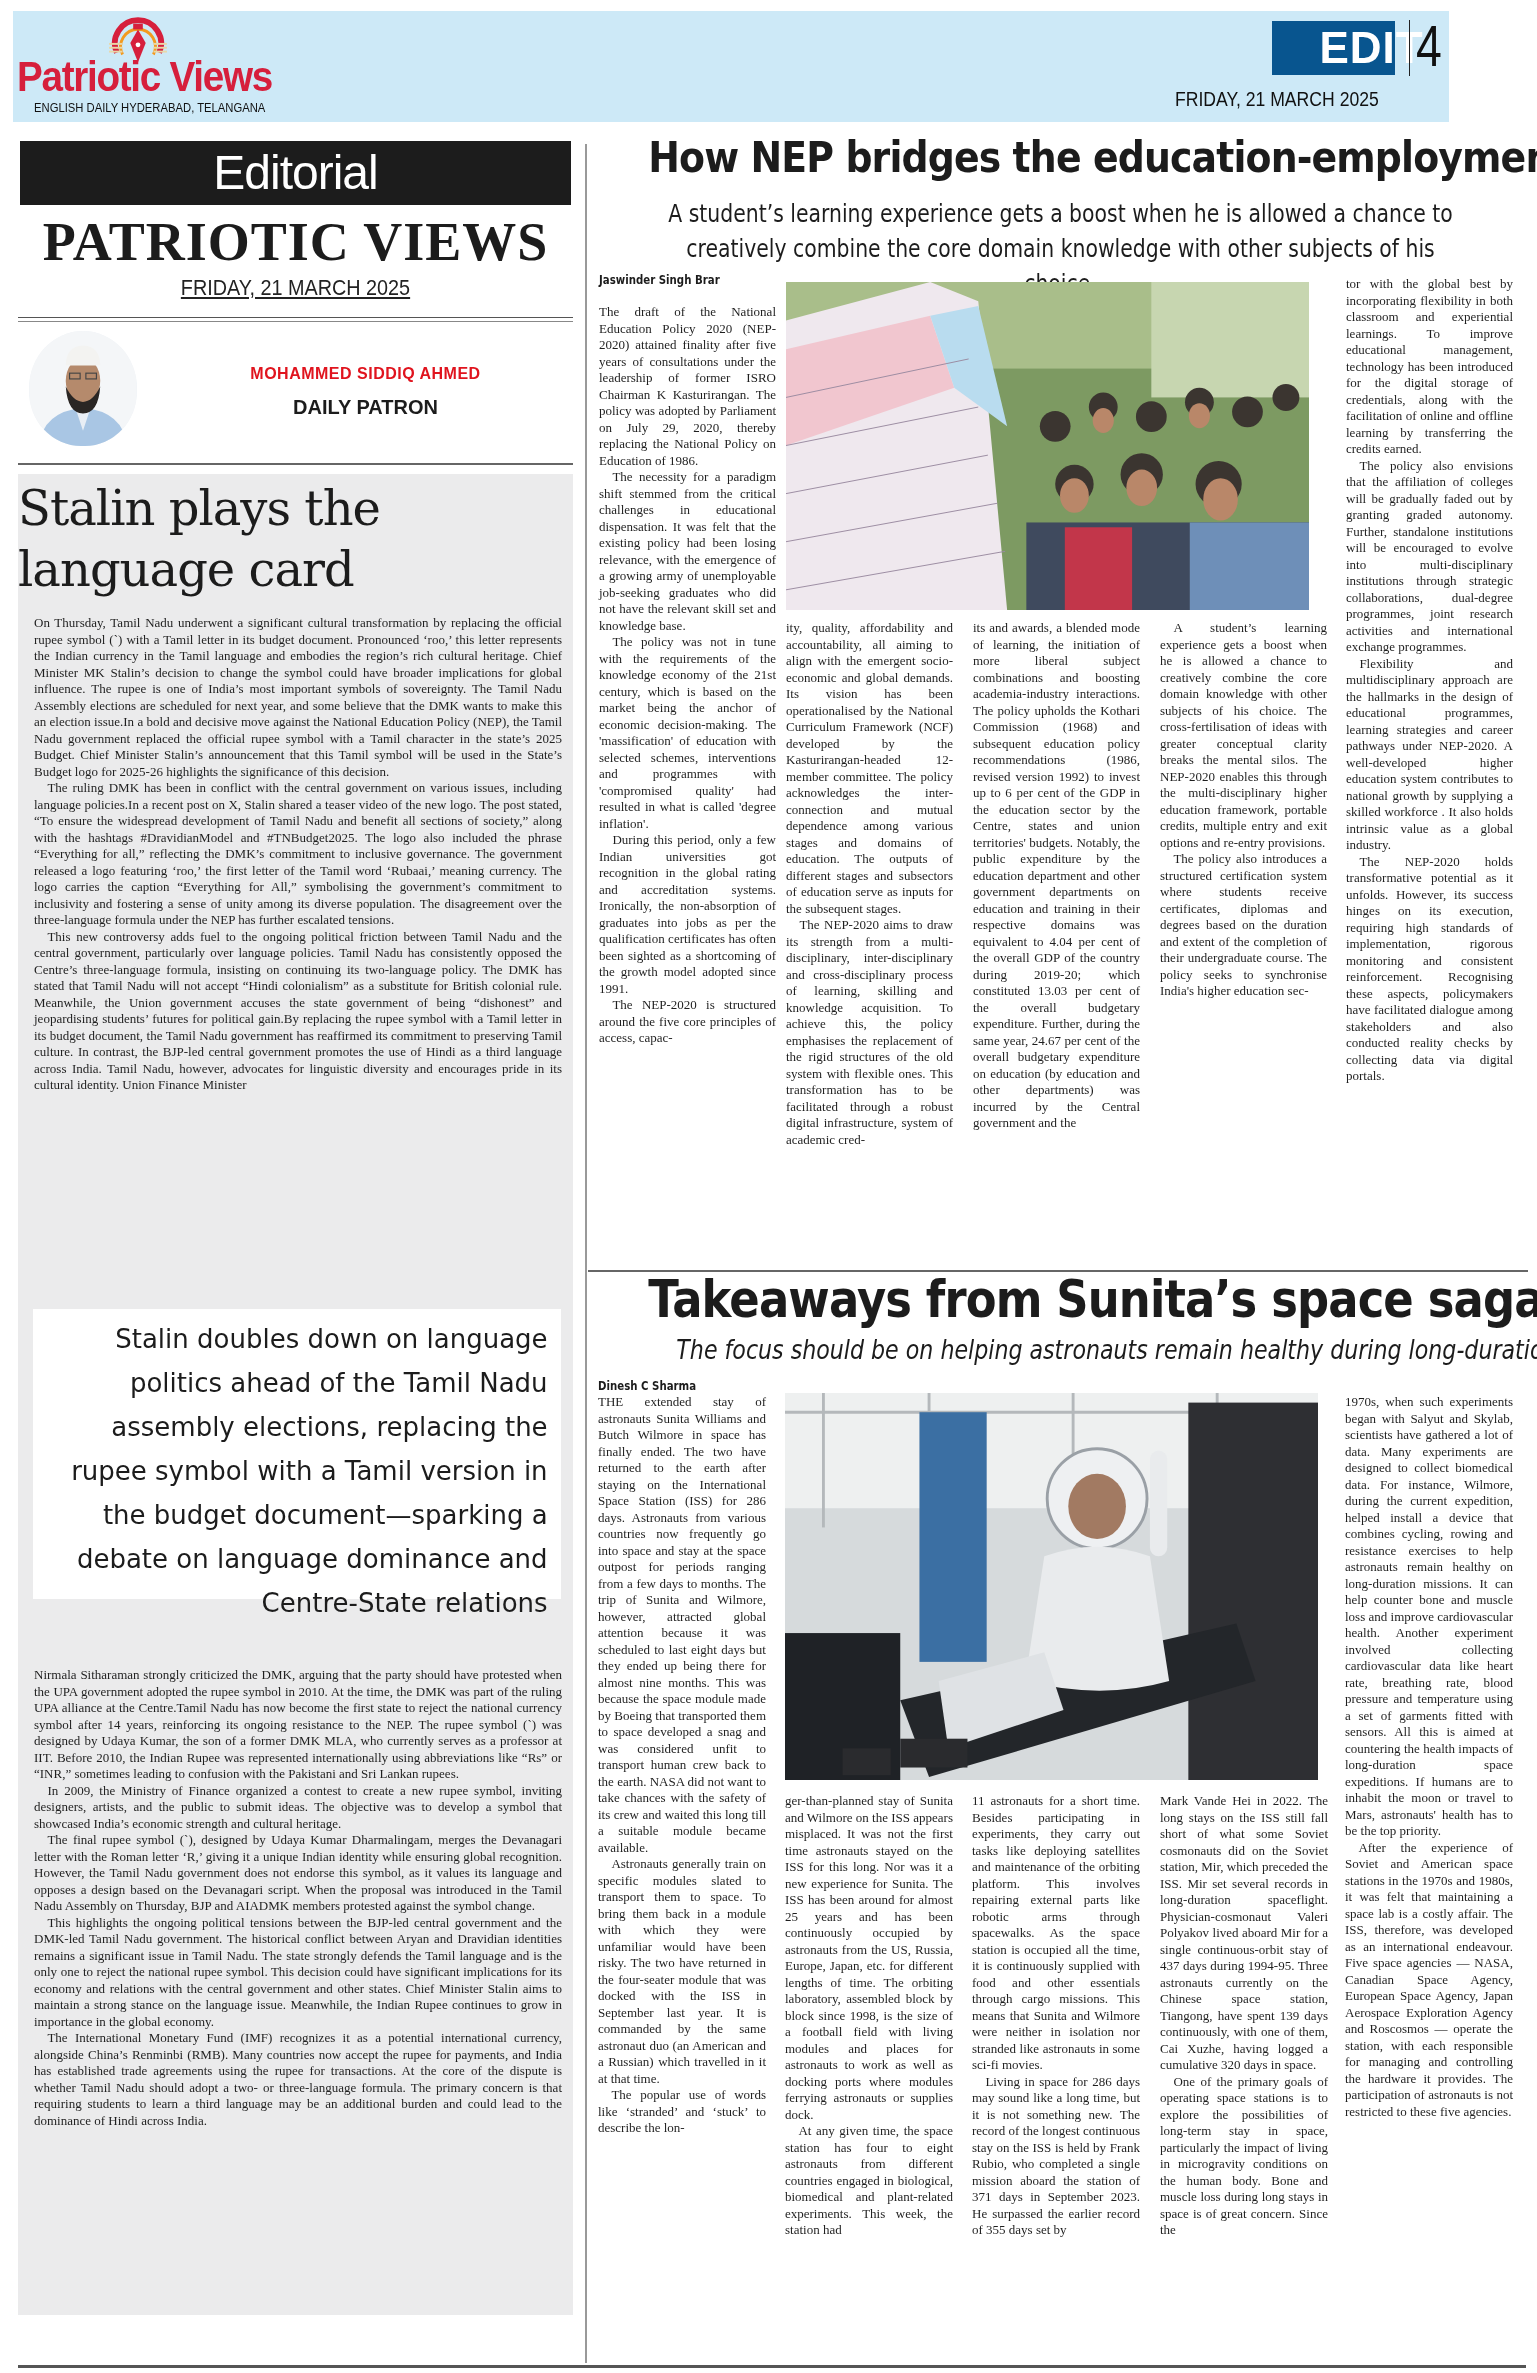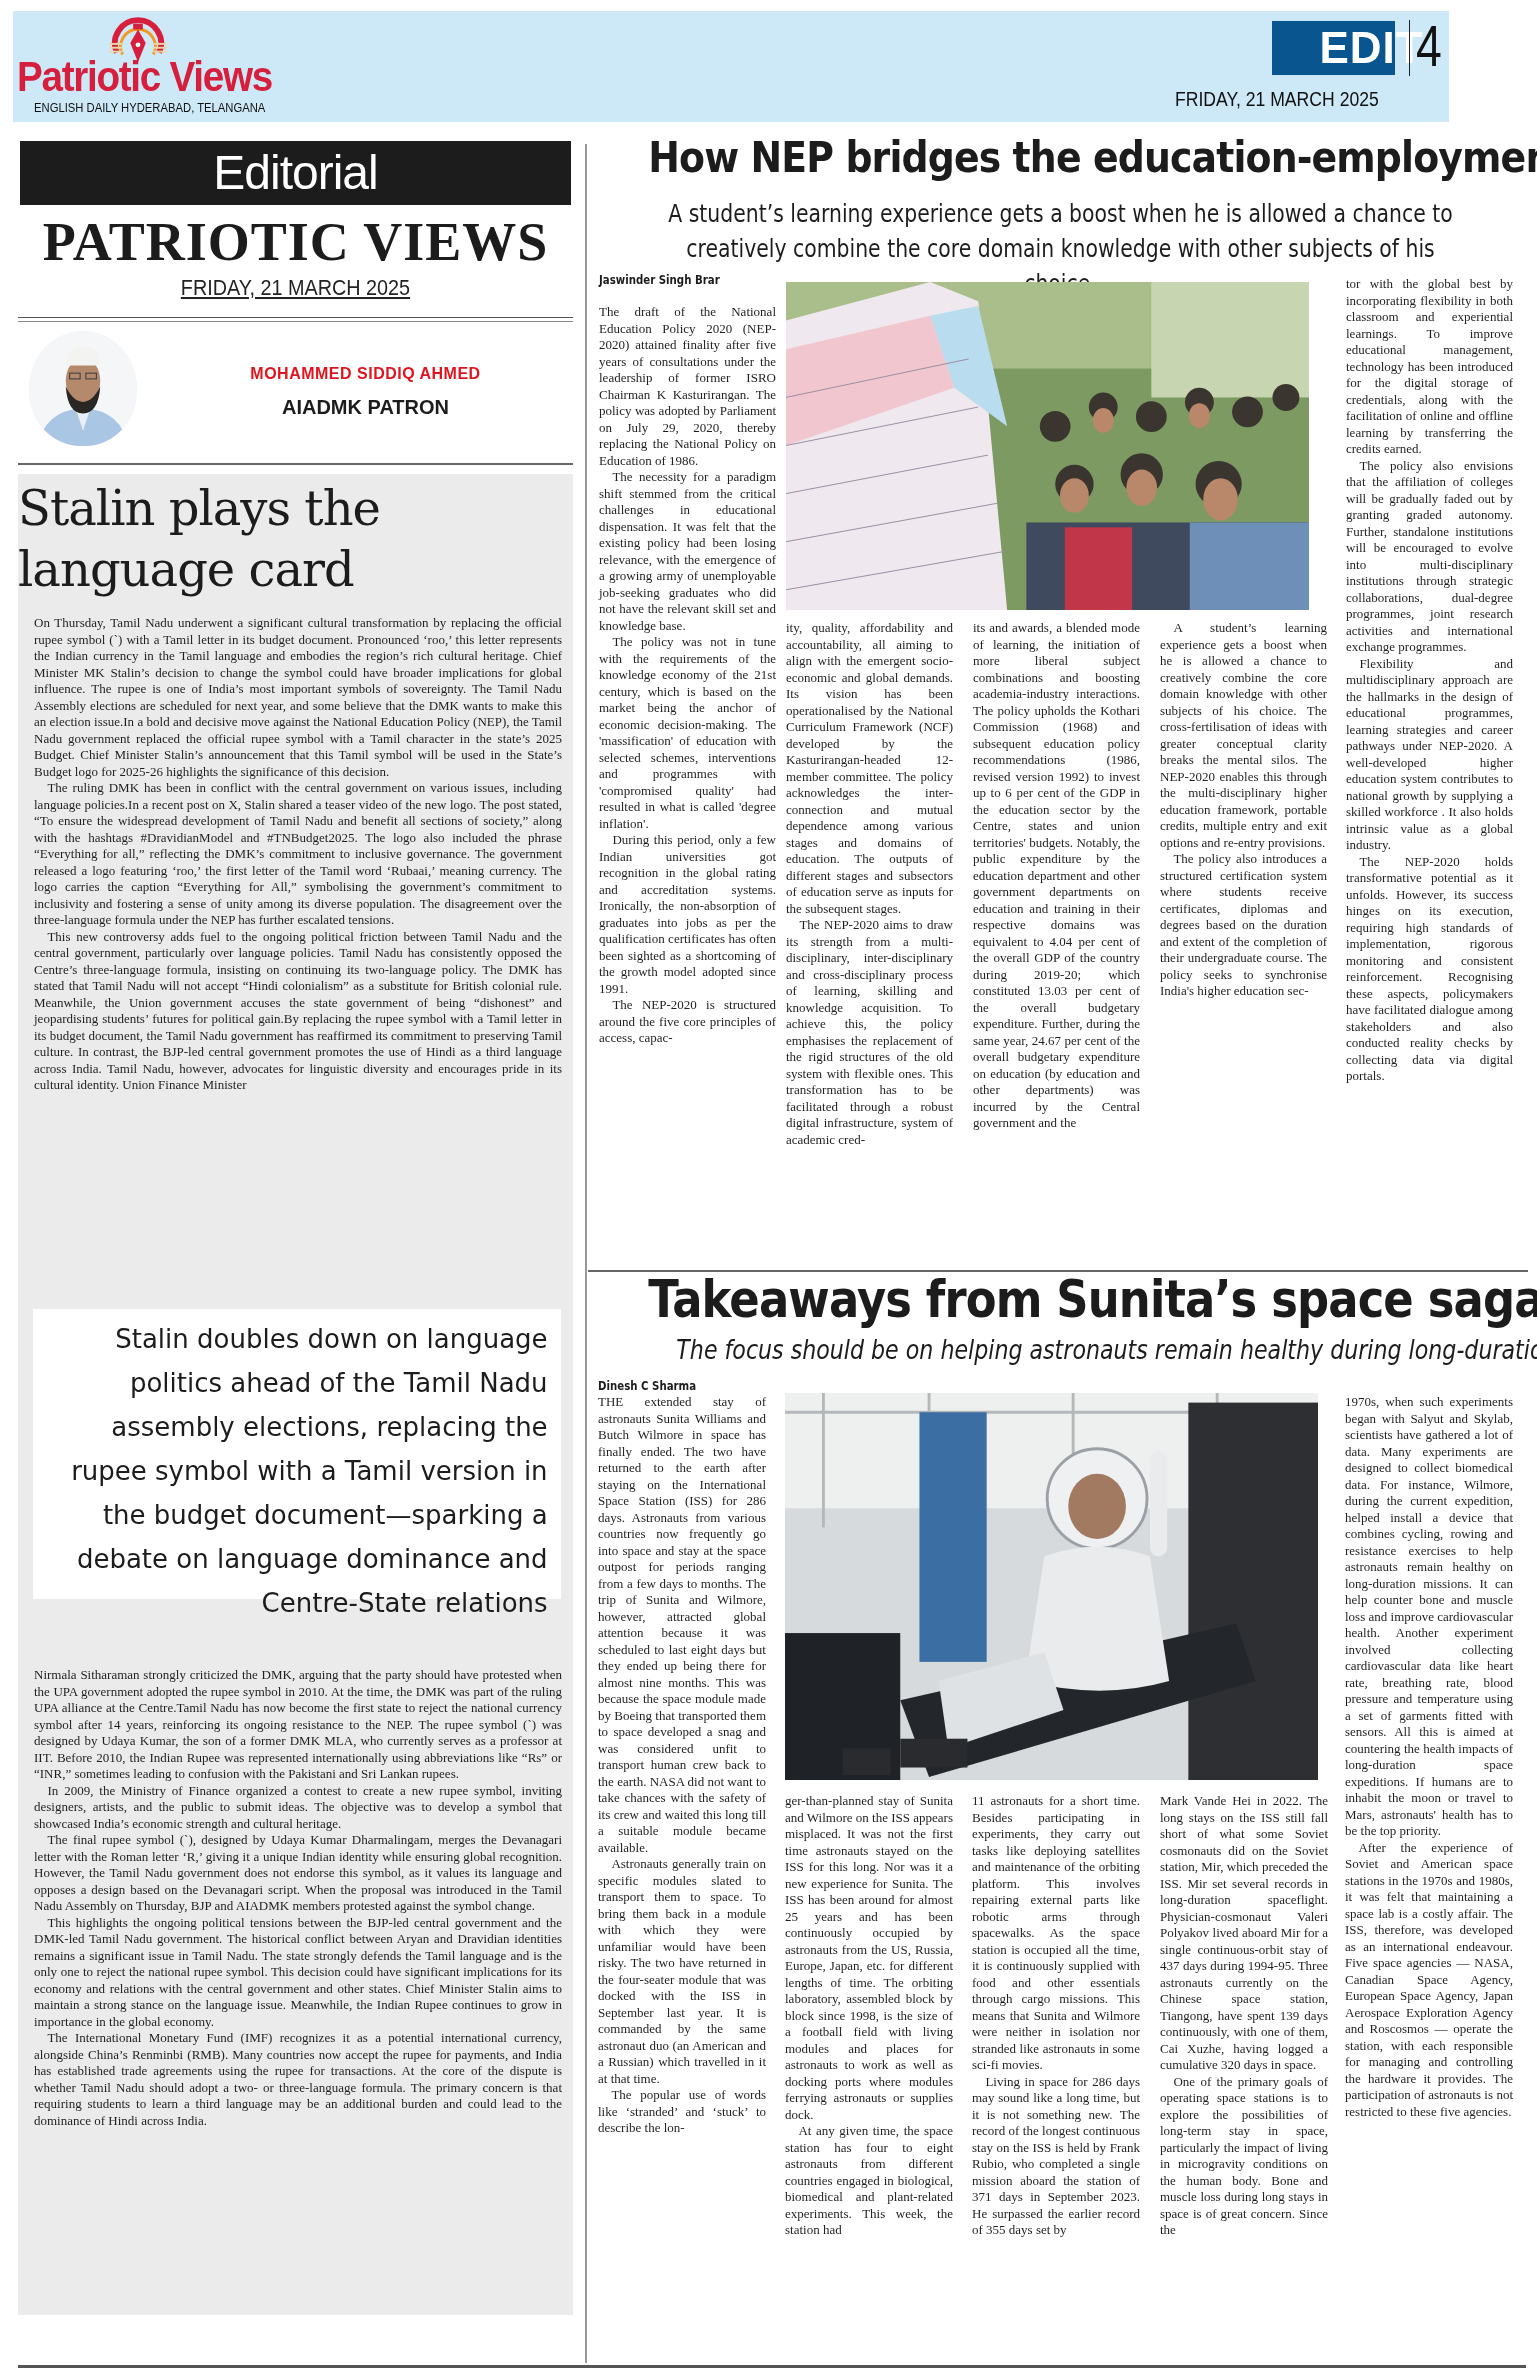--- a/index.html
+++ b/index.html
@@ -101,21 +101,21 @@
     <path d="M10 120 Q14 84 56 80 Q98 84 102 120 Z" fill="#a9c6e4"></path>
     <path d="M48 80 L56 104 L64 80 Z" fill="#e8eef5"></path>
     <ellipse cx="56" cy="52" rx="18" ry="24" fill="#b58a6c"></ellipse>
     <path d="M38 58 Q40 86 56 86 Q72 86 74 58 Q66 74 56 74 Q46 74 38 58 Z" fill="#2a2624"></path>
     <path d="M38 36 Q38 16 56 15 Q74 16 74 36 Z" fill="#f3f3f1"></path>
     <rect x="42" y="44" width="11" height="6" fill="none" stroke="#444" stroke-width="1.2"></rect>
     <rect x="59" y="44" width="11" height="6" fill="none" stroke="#444" stroke-width="1.2"></rect>
   </svg>
 </div>
 <div class="patron-name">MOHAMMED SIDDIQ AHMED</div>
-<div class="patron-title">AIADMK PATRON</div>
+<div class="patron-title">DAILY PATRON</div>
 <div class="rule-single" style="left:18px; top:463px; width:555px;"></div>
 
 <div class="edit-panel"></div>
 <h1 class="edit-headline">Stalin plays the language card</h1>
 
 <div class="edit-body-a body-text">
   <p class="first">On Thursday, Tamil Nadu underwent a significant cultural transformation by replacing the official rupee symbol (`) with a Tamil letter in its budget document. Pronounced ‘roo,’ this letter represents the Indian currency in the Tamil language and embodies the region’s rich cultural heritage. Chief Minister MK Stalin’s decision to change the symbol could have broader implications for global influence. The rupee is one of India’s most important symbols of sovereignty. The Tamil Nadu Assembly elections are scheduled for next year, and some believe that the DMK wants to make this an election issue.In a bold and decisive move against the National Education Policy (NEP), the Tamil Nadu government replaced the official rupee symbol with a Tamil character in the state’s 2025 Budget. Chief Minister Stalin’s announcement that this Tamil symbol will be used in the State’s Budget logo for 2025-26 highlights the significance of this decision.</p>
   <p>The ruling DMK has been in conflict with the central government on various issues, including language policies.In a recent post on X, Stalin shared a teaser video of the new logo. The post stated, “To ensure the widespread development of Tamil Nadu and benefit all sections of society,” along with the hashtags #DravidianModel and #TNBudget2025. The logo also included the phrase “Everything for all,” reflecting the DMK’s commitment to inclusive governance. The government released a logo featuring ‘roo,’ the first letter of the Tamil word ‘Rubaai,’ meaning currency. The logo carries the caption “Everything for All,” symbolising the government’s commitment to inclusivity and fostering a sense of unity among its diverse population. The disagreement over the three-language formula under the NEP has further escalated tensions.</p>
   <p>This new controversy adds fuel to the ongoing political friction between Tamil Nadu and the central government, particularly over language policies. Tamil Nadu has consistently opposed the Centre’s three-language formula, insisting on continuing its two-language policy. The DMK has stated that Tamil Nadu will not accept “Hindi colonialism” as a substitute for British colonial rule. Meanwhile, the Union government accuses the state government of being “dishonest” and jeopardising students’ futures for political gain.By replacing the rupee symbol with a Tamil letter  in its budget document, the Tamil Nadu government has reaffirmed its commitment to preserving Tamil culture. In contrast, the BJP-led central government promotes the use of Hindi as a third language across India. Tamil Nadu, however, advocates for linguistic diversity and encourages pride in its cultural identity. Union Finance Minister</p>
 </div>

